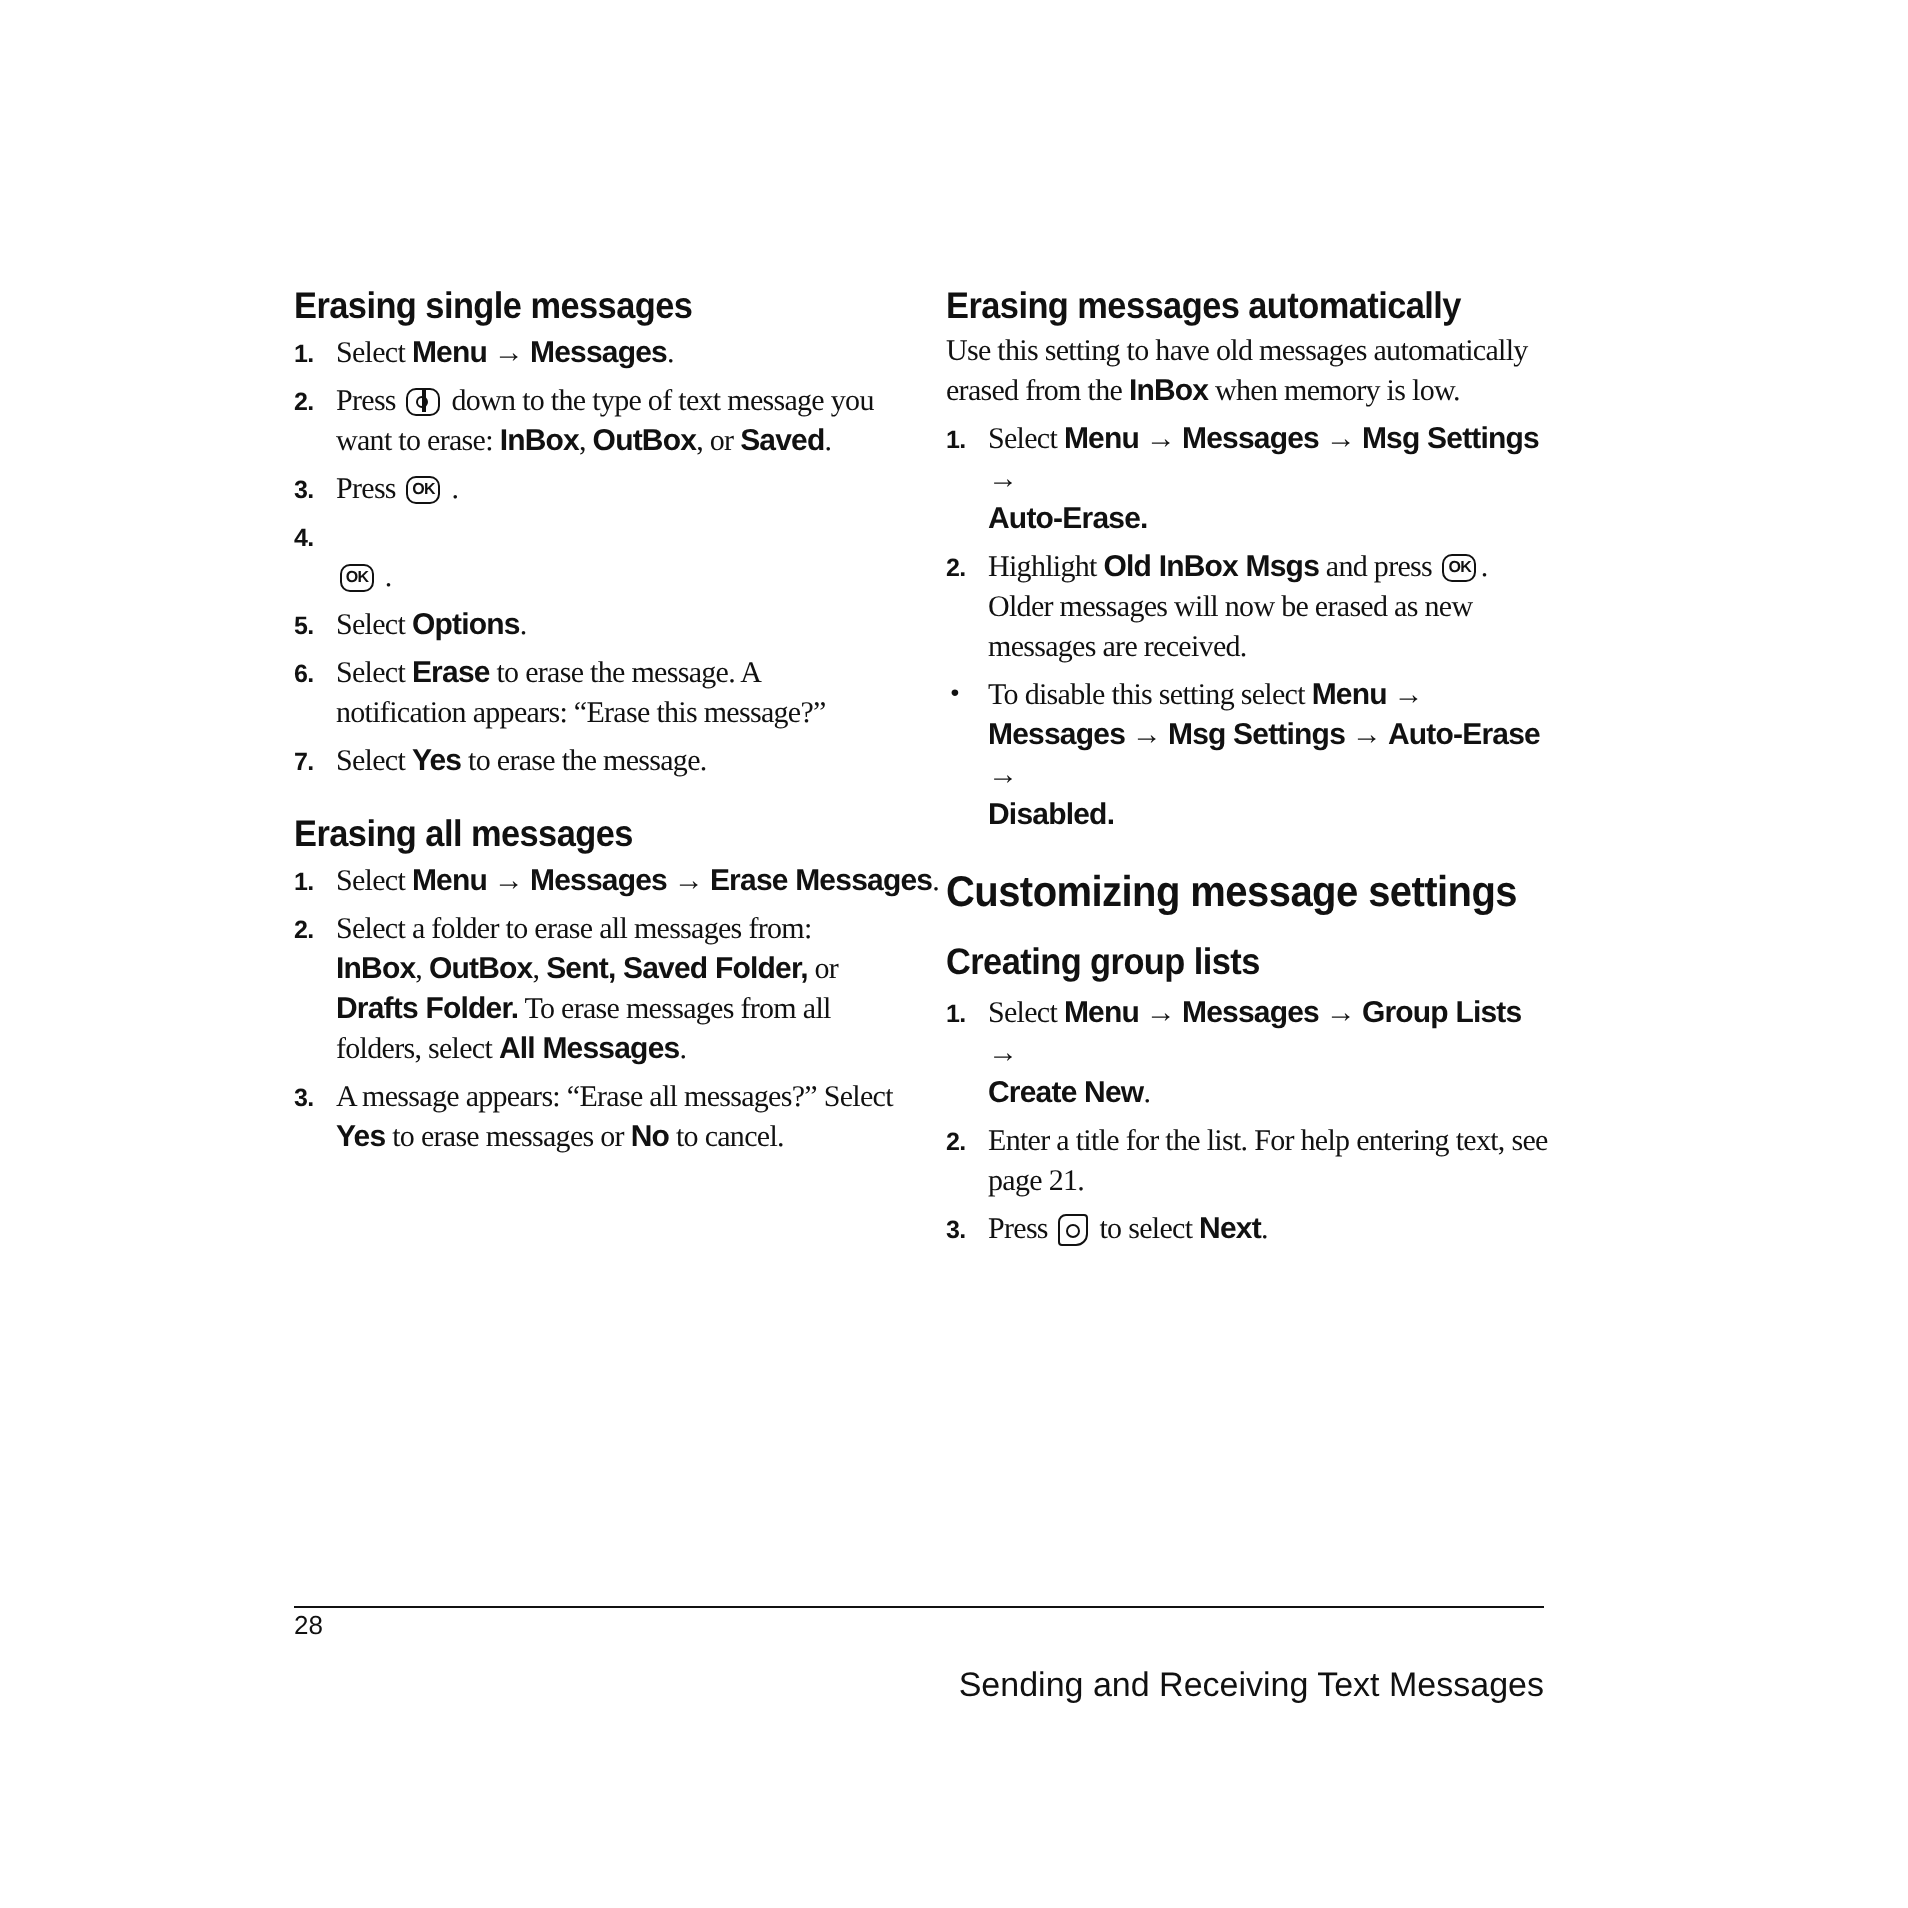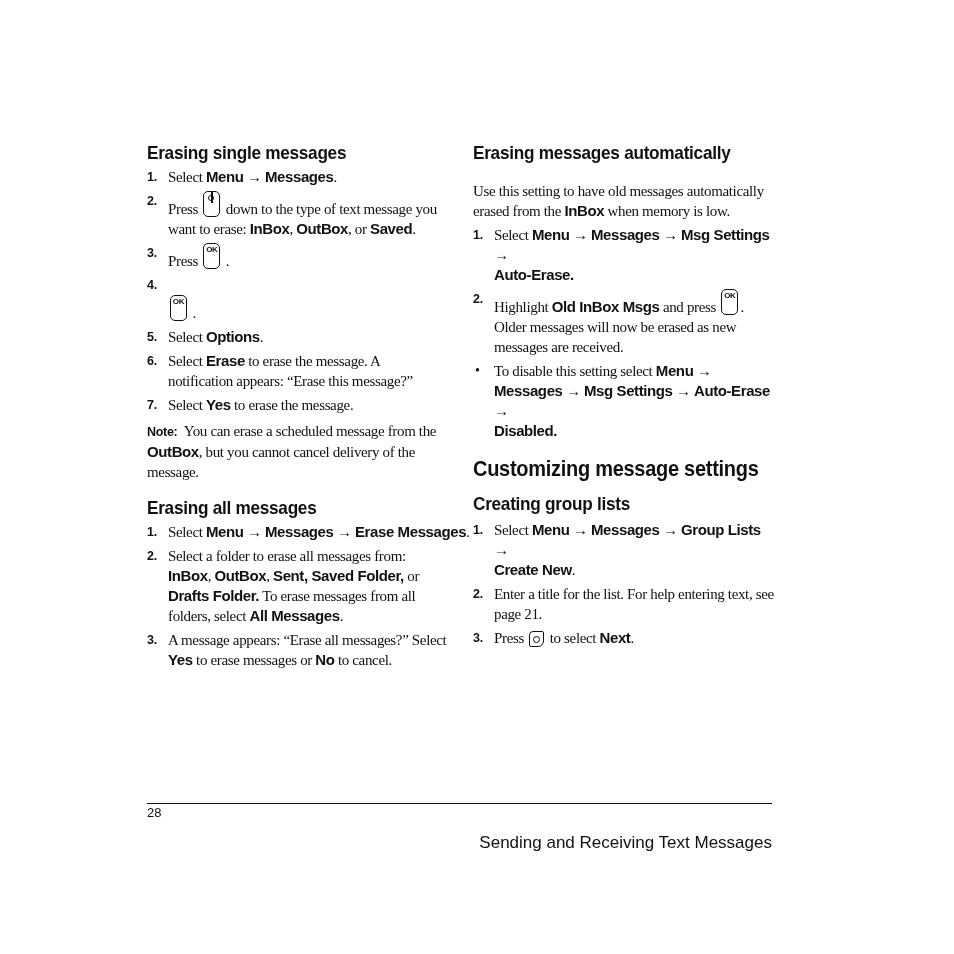--- a/index.html
+++ b/index.html
@@ -9,21 +9,21 @@
   .col-right { left:473px; width:302px; }
   h2 { margin:0; font-family:"Liberation Sans", sans-serif; font-weight:bold; font-size:18.5px; letter-spacing:-0.3px; transform:scaleX(0.93); transform-origin:left; white-space:nowrap; line-height:24px; }
   h1 { margin:0; font-family:"Liberation Sans", sans-serif; font-weight:bold; font-size:21.5px; letter-spacing:-0.3px; transform:scaleX(0.93); transform-origin:left; white-space:nowrap; line-height:28px; }
   .para { font-family:"Liberation Serif", serif; font-size:15px; line-height:20px; letter-spacing:-0.35px; margin:0; }
   ol, ul { list-style:none; margin:0; padding:0; }
   .step { position:relative; padding-left:21px; font-family:"Liberation Serif", serif; font-size:15px; line-height:20px; letter-spacing:-0.35px; margin-top:4px; }
   .num { position:absolute; left:0; top:0; font-family:"Liberation Sans", sans-serif; font-weight:bold; font-size:12.5px; letter-spacing:-0.3px; }
   .bullet { position:absolute; left:2px; top:0; font-size:14px; }
   b.k { font-family:"Liberation Sans", sans-serif; font-weight:bold; font-size:15px; letter-spacing:-0.4px; }
   .note-label { font-family:"Liberation Sans", sans-serif; font-weight:bold; font-size:12.5px; letter-spacing:-0.3px; }
-  .key { display:inline-block; vertical-align:-3px; border:1.6px solid #111; border-radius:5px; width:17px; height:26px; margin:0 2px; position:relative; box-sizing:border-box; }
+  .key { display:inline-block; vertical-align:-3px; border:1.6px solid #111; border-radius:5px; width:17px; height:14px; margin:0 2px; position:relative; box-sizing:border-box; }
   .key-ok span { position:absolute; left:0; right:0; top:0; text-align:center; font-family:"Liberation Sans", sans-serif; font-weight:bold; font-size:8px; line-height:11px; }
   .key-nav::after { content:""; position:absolute; left:4px; top:2.5px; width:6px; height:6px; border:1.4px solid #111; border-radius:50%; box-sizing:border-box; }
   .key-nav::before { content:""; position:absolute; left:7px; top:0; width:1.4px; height:11px; background:#111; }
   .key-soft { border-radius:4px 2px 6px 2px; width:15px; height:16px; vertical-align:-4px; }
   .key-soft::after { content:""; position:absolute; left:3px; top:3.5px; width:7px; height:7px; border:1.6px solid #111; border-radius:50%; box-sizing:border-box; }
   .gap-m { height:10px; }
   .gap-l { height:14px; }
   .footer-rule { position:absolute; left:147px; top:803px; width:625px; height:1px; background:#111; }
   .footer-left { position:absolute; left:147px; top:805px; font-family:"Liberation Sans", sans-serif; font-size:13px; line-height:16px; }
   .footer-right { position:absolute; right:182px; top:835px; font-family:"Liberation Sans", sans-serif; font-size:17px; line-height:16px; white-space:nowrap; }
@@ -58,23 +58,20 @@
     <li class="step">
       <span class="num">6.</span>
       <span>Select </span><b class="k">Erase</b><span> to erase the message. A notification appears: “Erase this message?”</span>
     </li>
     <li class="step">
       <span class="num">7.</span>
       <span>Select </span><b class="k">Yes</b><span> to erase the message.</span>
     </li>
   </ol>
 
-  <p class="para" style="margin-top:6px;">
-    <span class="note-label">Note:</span>&nbsp; <span>You can erase a scheduled message from the </span><b class="k">OutBox</b><span>, but you cannot cancel delivery of the message.</span>
-  </p>
 
   <div class="gap-l"></div>
 
   <h2>Erasing all messages</h2>
   <ol style="margin-top:1px;">
     <li class="step" style="margin-top:2px; white-space:nowrap;">
       <span class="num">1.</span>
       <span>Select </span><b class="k">Menu</b><span> → </span><b class="k">Messages</b><span> → </span><b class="k">Erase Messages</b><span>.</span>
     </li>
     <li class="step">
@@ -84,21 +81,21 @@
     <li class="step">
       <span class="num">3.</span>
       <span>A message appears: “Erase all messages?” Select </span><b class="k">Yes</b><span> to erase messages or </span><b class="k">No</b><span> to cancel.</span>
     </li>
   </ol>
 </div>
 
 <div class="col col-right">
 
   <h2>Erasing messages automatically</h2>
-  <p class="para" style="margin-top:16px;">
+  <p class="para" style="margin-top:1px;">
     <span>Use this setting to have old messages automatically erased from the </span><b class="k">InBox</b><span> when memory is low.</span>
   </p>
   <ol>
     <li class="step">
       <span class="num">1.</span>
       <span>Select </span><b class="k">Menu</b><span> → </span><b class="k">Messages</b><span> → </span><b class="k">Msg Settings</b><span> → </span><br><b class="k">Auto-Erase.</b>
     </li>
     <li class="step">
       <span class="num">2.</span>
       <span>Highlight </span><b class="k">Old InBox Msgs</b><span> and press </span><span class="key key-ok"><span>OK</span></span><span>. Older messages will now be erased as new messages are received.</span>

